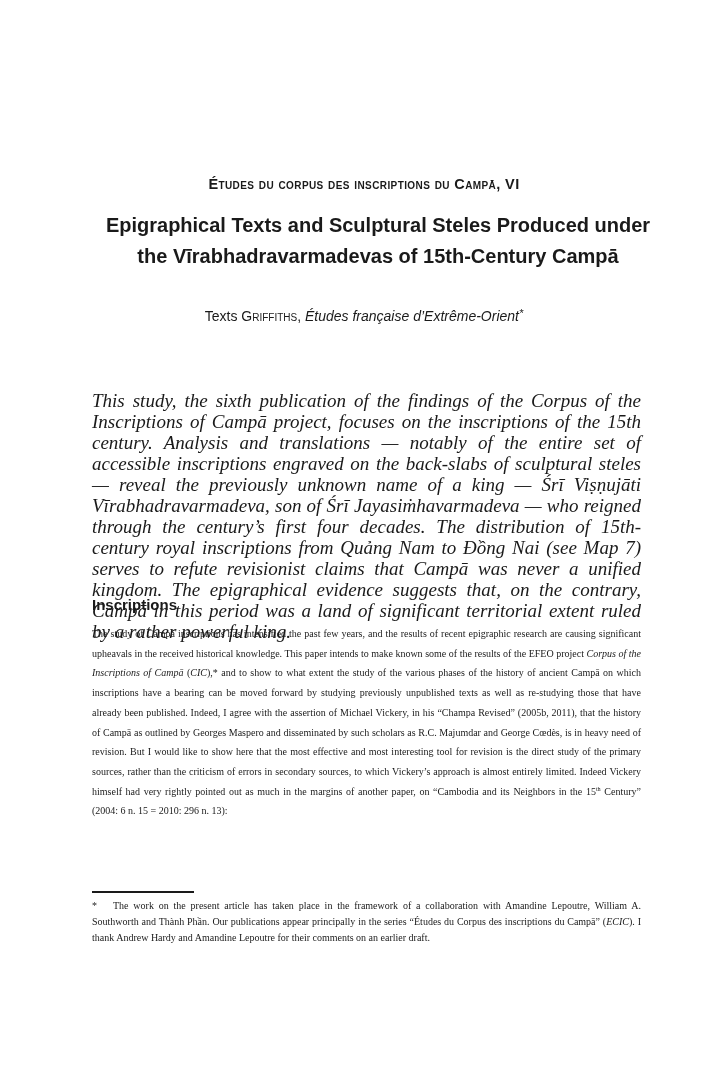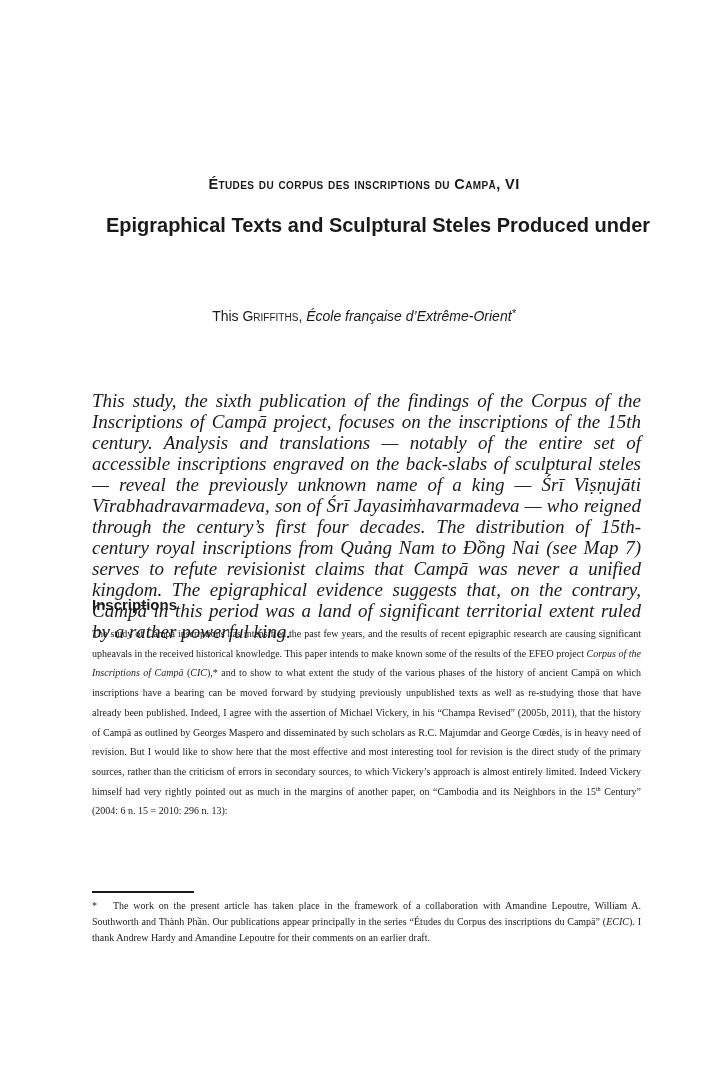--- a/index.html
+++ b/index.html
@@ -92,24 +92,25 @@
 </style>
 </head>
 <body>
 
 <div class="page">
 
   <div class="series">Études du corpus des inscriptions du Campā, VI</div>
 
   <h1 class="title">
     <span class="title-line">Epigraphical Texts and Sculptural Steles Produced under</span>
+    <span class="title-line">the Vīrabhadravarmadevas of 15th-Century Campā</span>
   </h1>
 
   <div class="author">
-    <span>This </span><span class="sc">Griffiths</span><span>, </span><span class="aff">École française d’Extrême-Orient</span><span class="note-mark">*</span>
+    <span>Texts </span><span class="sc">Griffiths</span><span>, </span><span class="aff">Études française d’Extrême-Orient</span><span class="note-mark">*</span>
   </div>
 
   <p class="abstract">This study, the sixth publication of the findings of the Corpus of the Inscriptions of Campā project, focuses on the inscriptions of the 15th century. Analysis and translations — notably of the entire set of accessible inscriptions engraved on the back-slabs of sculptural steles — reveal the previously unknown name of a king — Śrī Viṣṇujāti Vīrabhadravarmadeva, son of Śrī Jayasiṁhavarmadeva — who reigned through the century’s first four decades. The distribution of 15th-century royal inscriptions from Quảng Nam to Đồng Nai (see Map 7) serves to refute revisionist claims that Campā was never a unified kingdom. The epigraphical evidence suggests that, on the contrary, Campā in this period was a land of significant territorial extent ruled by a rather powerful king.</p>
 
   <h2 class="section">Inscriptions</h2>
 
   <p class="body-par"><span>The study of Campā inscriptions has intensified the past few years, and the results of recent epigraphic research are causing significant upheavals in the received historical knowledge. This paper intends to make known some of the results of the EFEO project </span><i>Corpus of the Inscriptions of Campā</i><span> (</span><i>CIC</i><span>),* and to show to what extent the study of the various phases of the history of ancient Campā on which inscriptions have a bearing can be moved forward by studying previously unpublished texts as well as re-studying those that have already been published. Indeed, I agree with the assertion of Michael Vickery, in his “Champa Revised” (2005b, 2011), that the history of Campā as outlined by Georges Maspero and disseminated by such scholars as R.C. Majumdar and George Cœdès, is in heavy need of revision. But I would like to show here that the most effective and most interesting tool for revision is the direct study of the primary sources, rather than the criticism of errors in secondary sources, to which Vickery’s approach is almost entirely limited. Indeed Vickery himself had very rightly pointed out as much in the margins of another paper, on “Cambodia and its Neighbors in the 15</span><sup>th</sup><span> Century” (2004: 6 n. 15 = 2010: 296 n. 13):</span></p>
 
   <div class="fnrule"></div>
 

